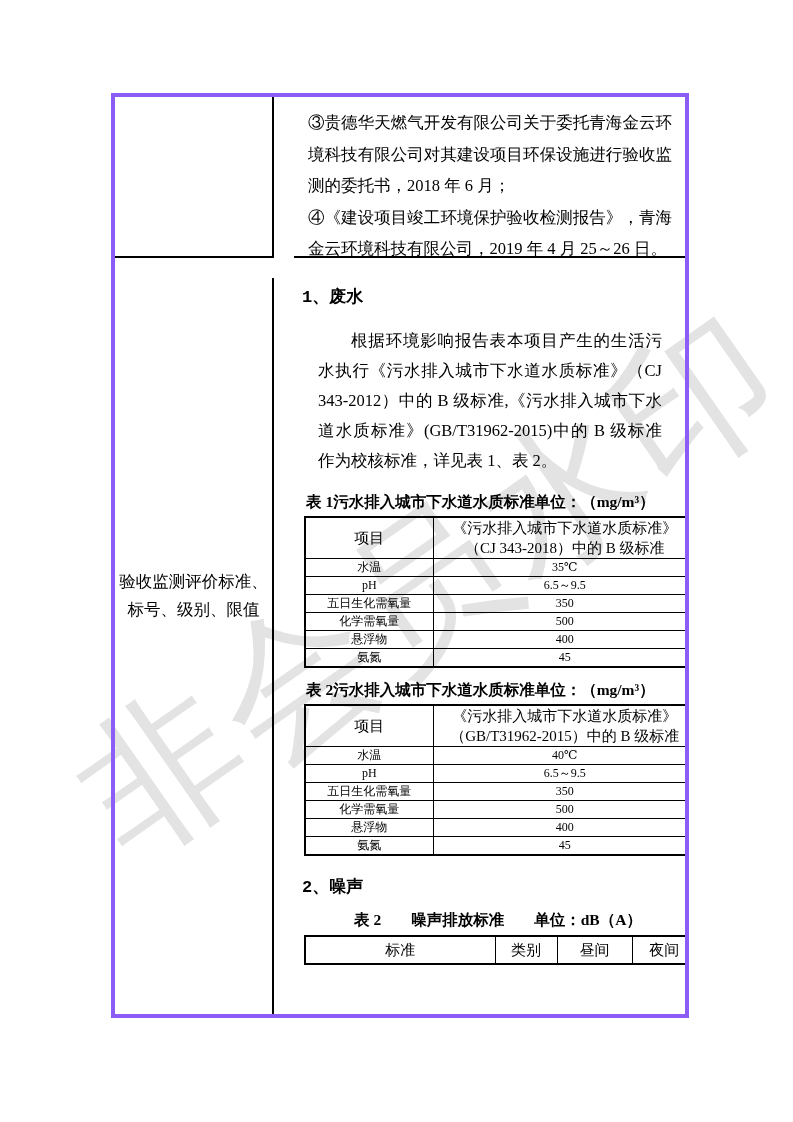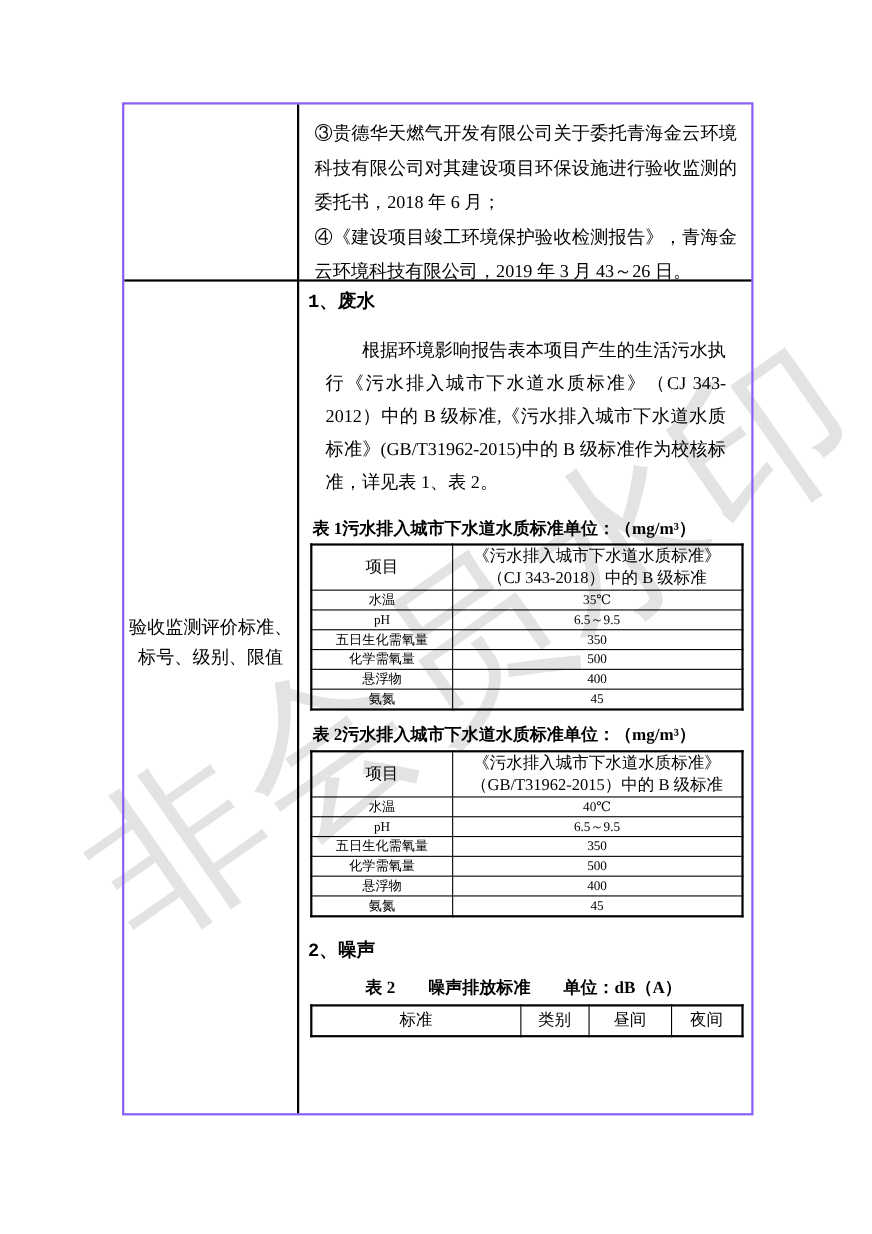--- a/index.html
+++ b/index.html
@@ -10,23 +10,24 @@
   
   .watermark{
     position:absolute;left:20px;top:498px;width:820px;text-align:center;
     font-size:158px;line-height:1.1;color:#e3e3e3;letter-spacing:4px;white-space:nowrap;
     transform:rotate(-35deg);z-index:0;user-select:none;
     font-family:"Liberation Sans","DejaVu Sans",sans-serif;
   }
   
   .doc-table{
     position:absolute;left:111px;top:93px;width:570px;height:917px;z-index:1;
-    border:2px solid #8b5cf6;display:grid;
+    border:4px solid #8b5cf6;display:grid;
     grid-template-columns:159px 1fr;grid-template-rows:161px 1fr;
     background:transparent;
+    gap:20px;
   }
   .c-r1c1{border-right:2px solid #000;border-bottom:2px solid #000;}
   .c-r1c2{
     border-bottom:2px solid #000;padding:10px 13px 0 14px;
     font-size:16.5px;line-height:31.6px;text-align:justify;
   }
   .c-r1c2 p{margin:0;}
   .c-r2c1{
     border-right:2px solid #000;display:flex;flex-direction:column;
     justify-content:center;align-items:center;text-align:center;
@@ -76,21 +77,21 @@
 <body>
 
 <div class="watermark">非会员水印</div>
 
 <div class="doc-table">
 
   <div class="c-r1c1"></div>
 
   <div class="c-r1c2">
     <p>③贵德华天燃气开发有限公司关于委托青海金云环境科技有限公司对其建设项目环保设施进行验收监测的委托书，2018 年 6 月；</p>
-    <p>④《建设项目竣工环境保护验收检测报告》，青海金云环境科技有限公司，2019 年 3 月 43～26 日。</p>
+    <p>④《建设项目竣工环境保护验收检测报告》，青海金云环境科技有限公司，2019 年 4 月 25～26 日。</p>
   </div>
 
   <div class="c-r2c1">
     <span>验收监测评价标准、</span>
     <span>标号、级别、限值</span>
   </div>
 
   <div class="c-r2c2">
 
     <div class="sec-heading">1、废水</div>

